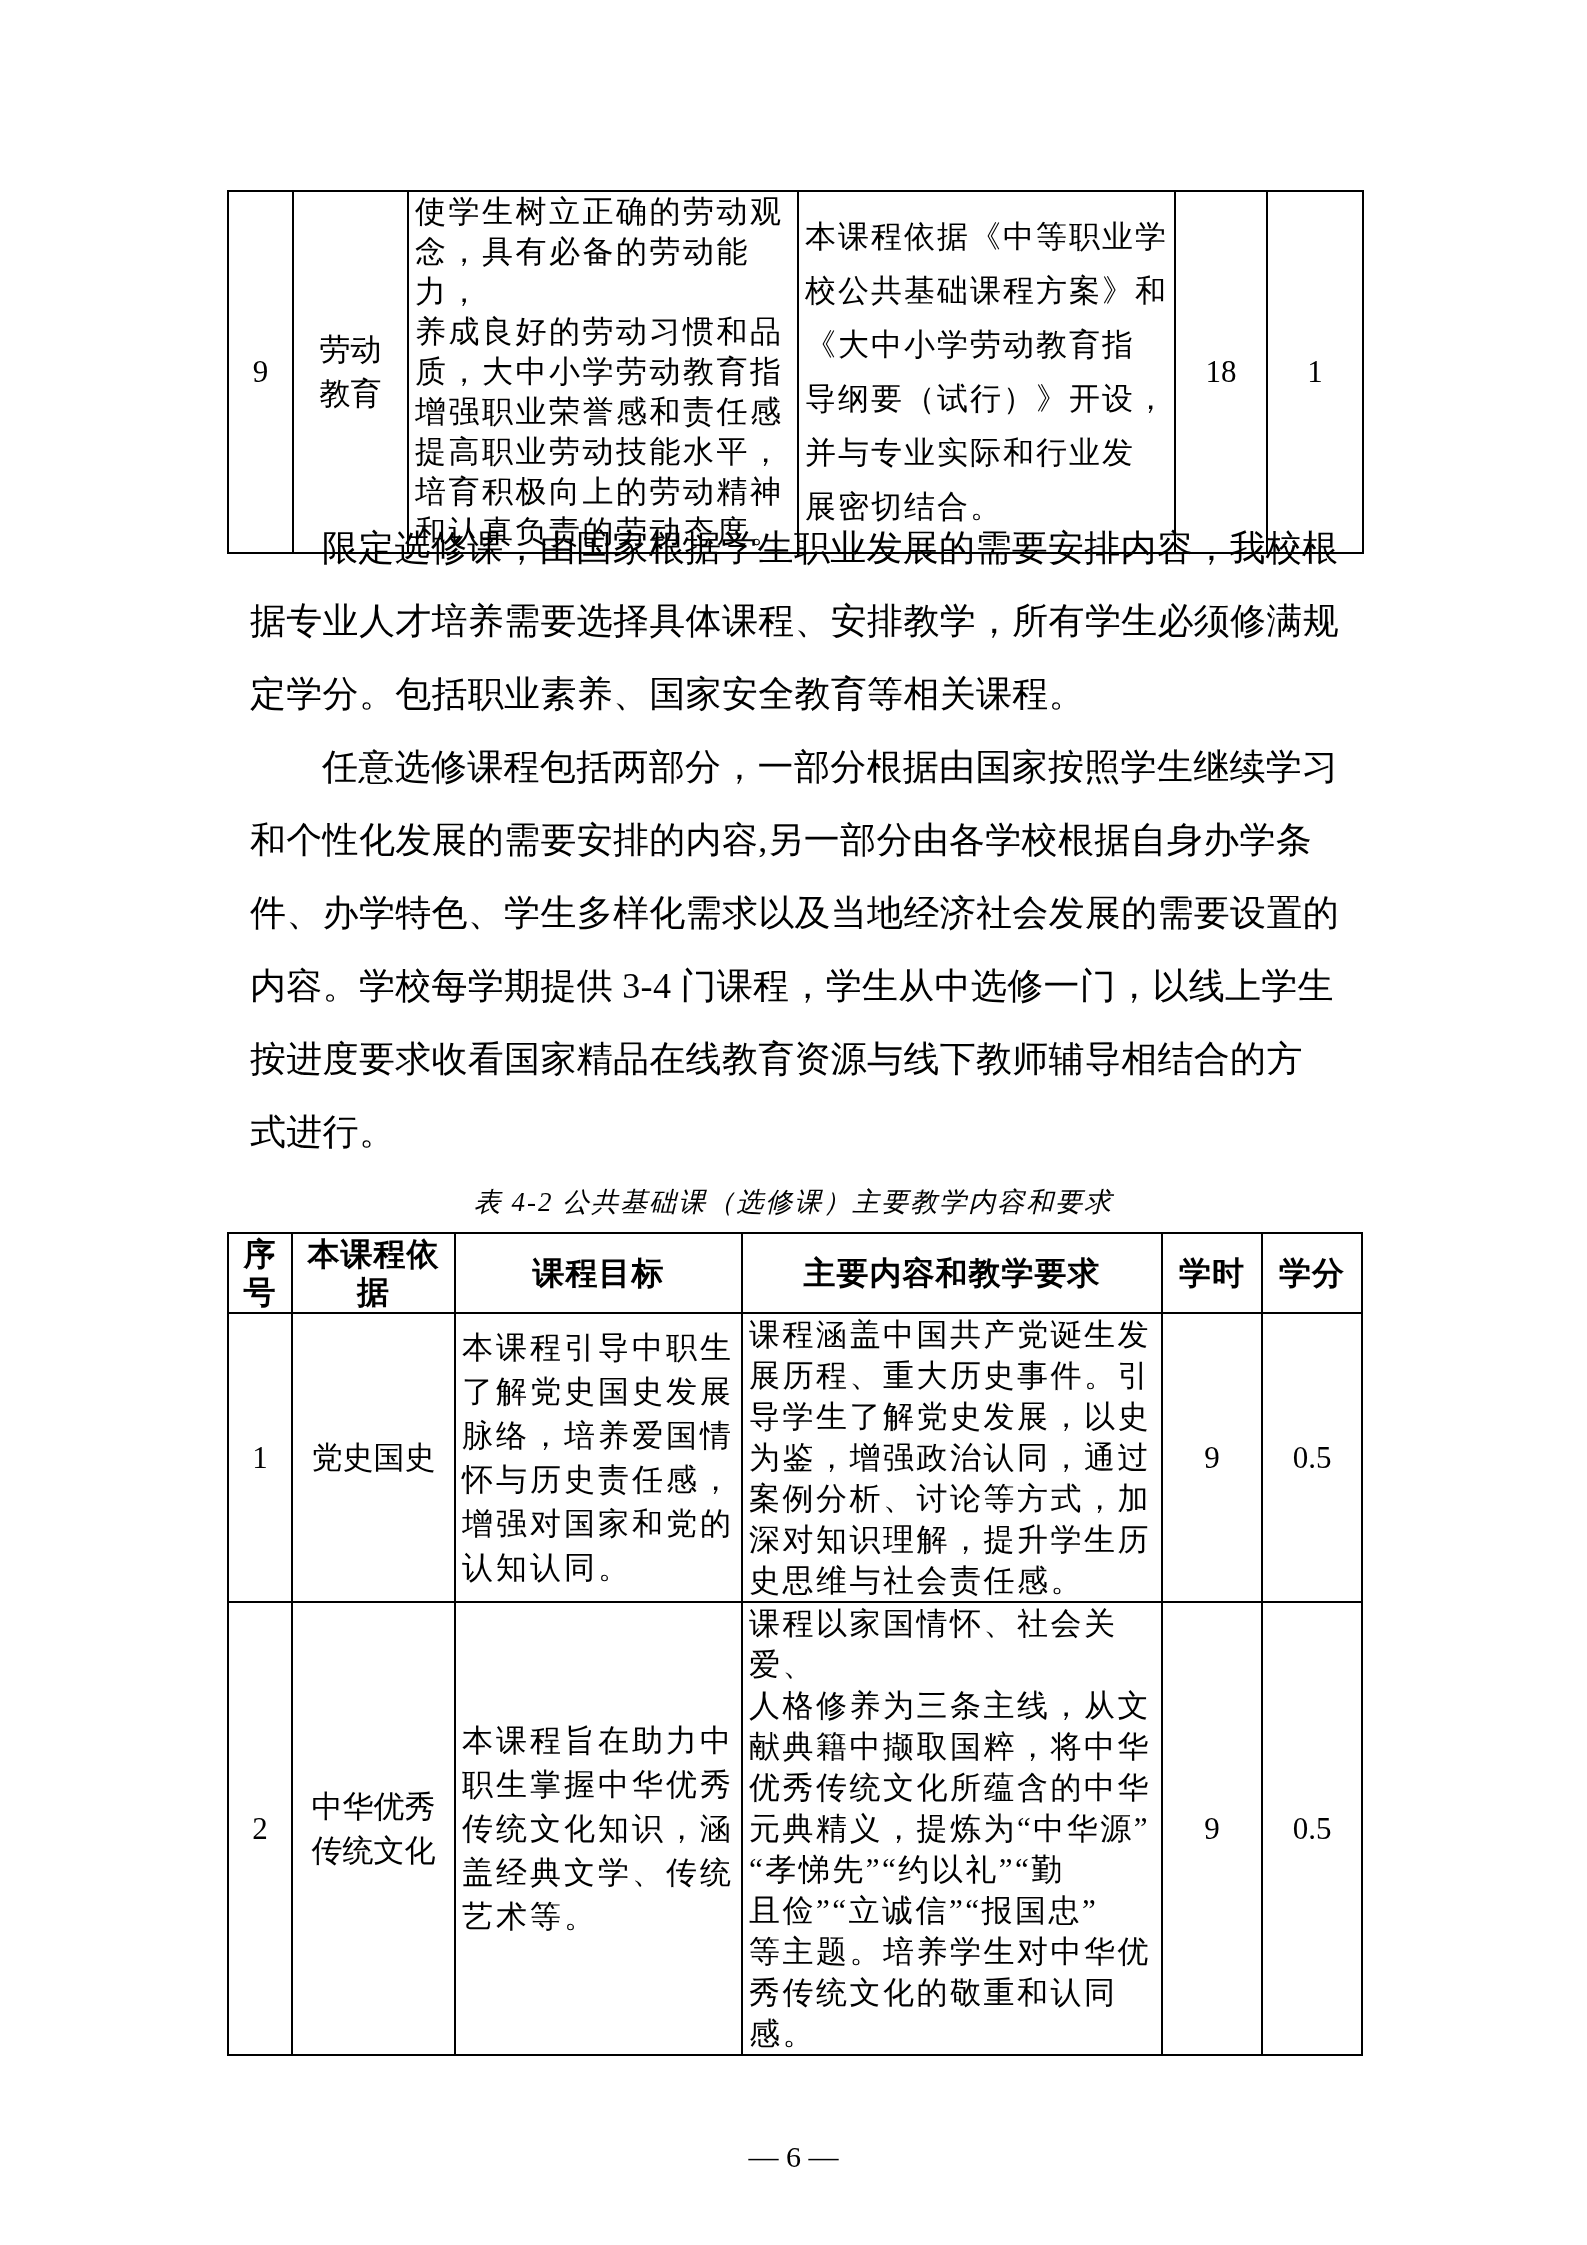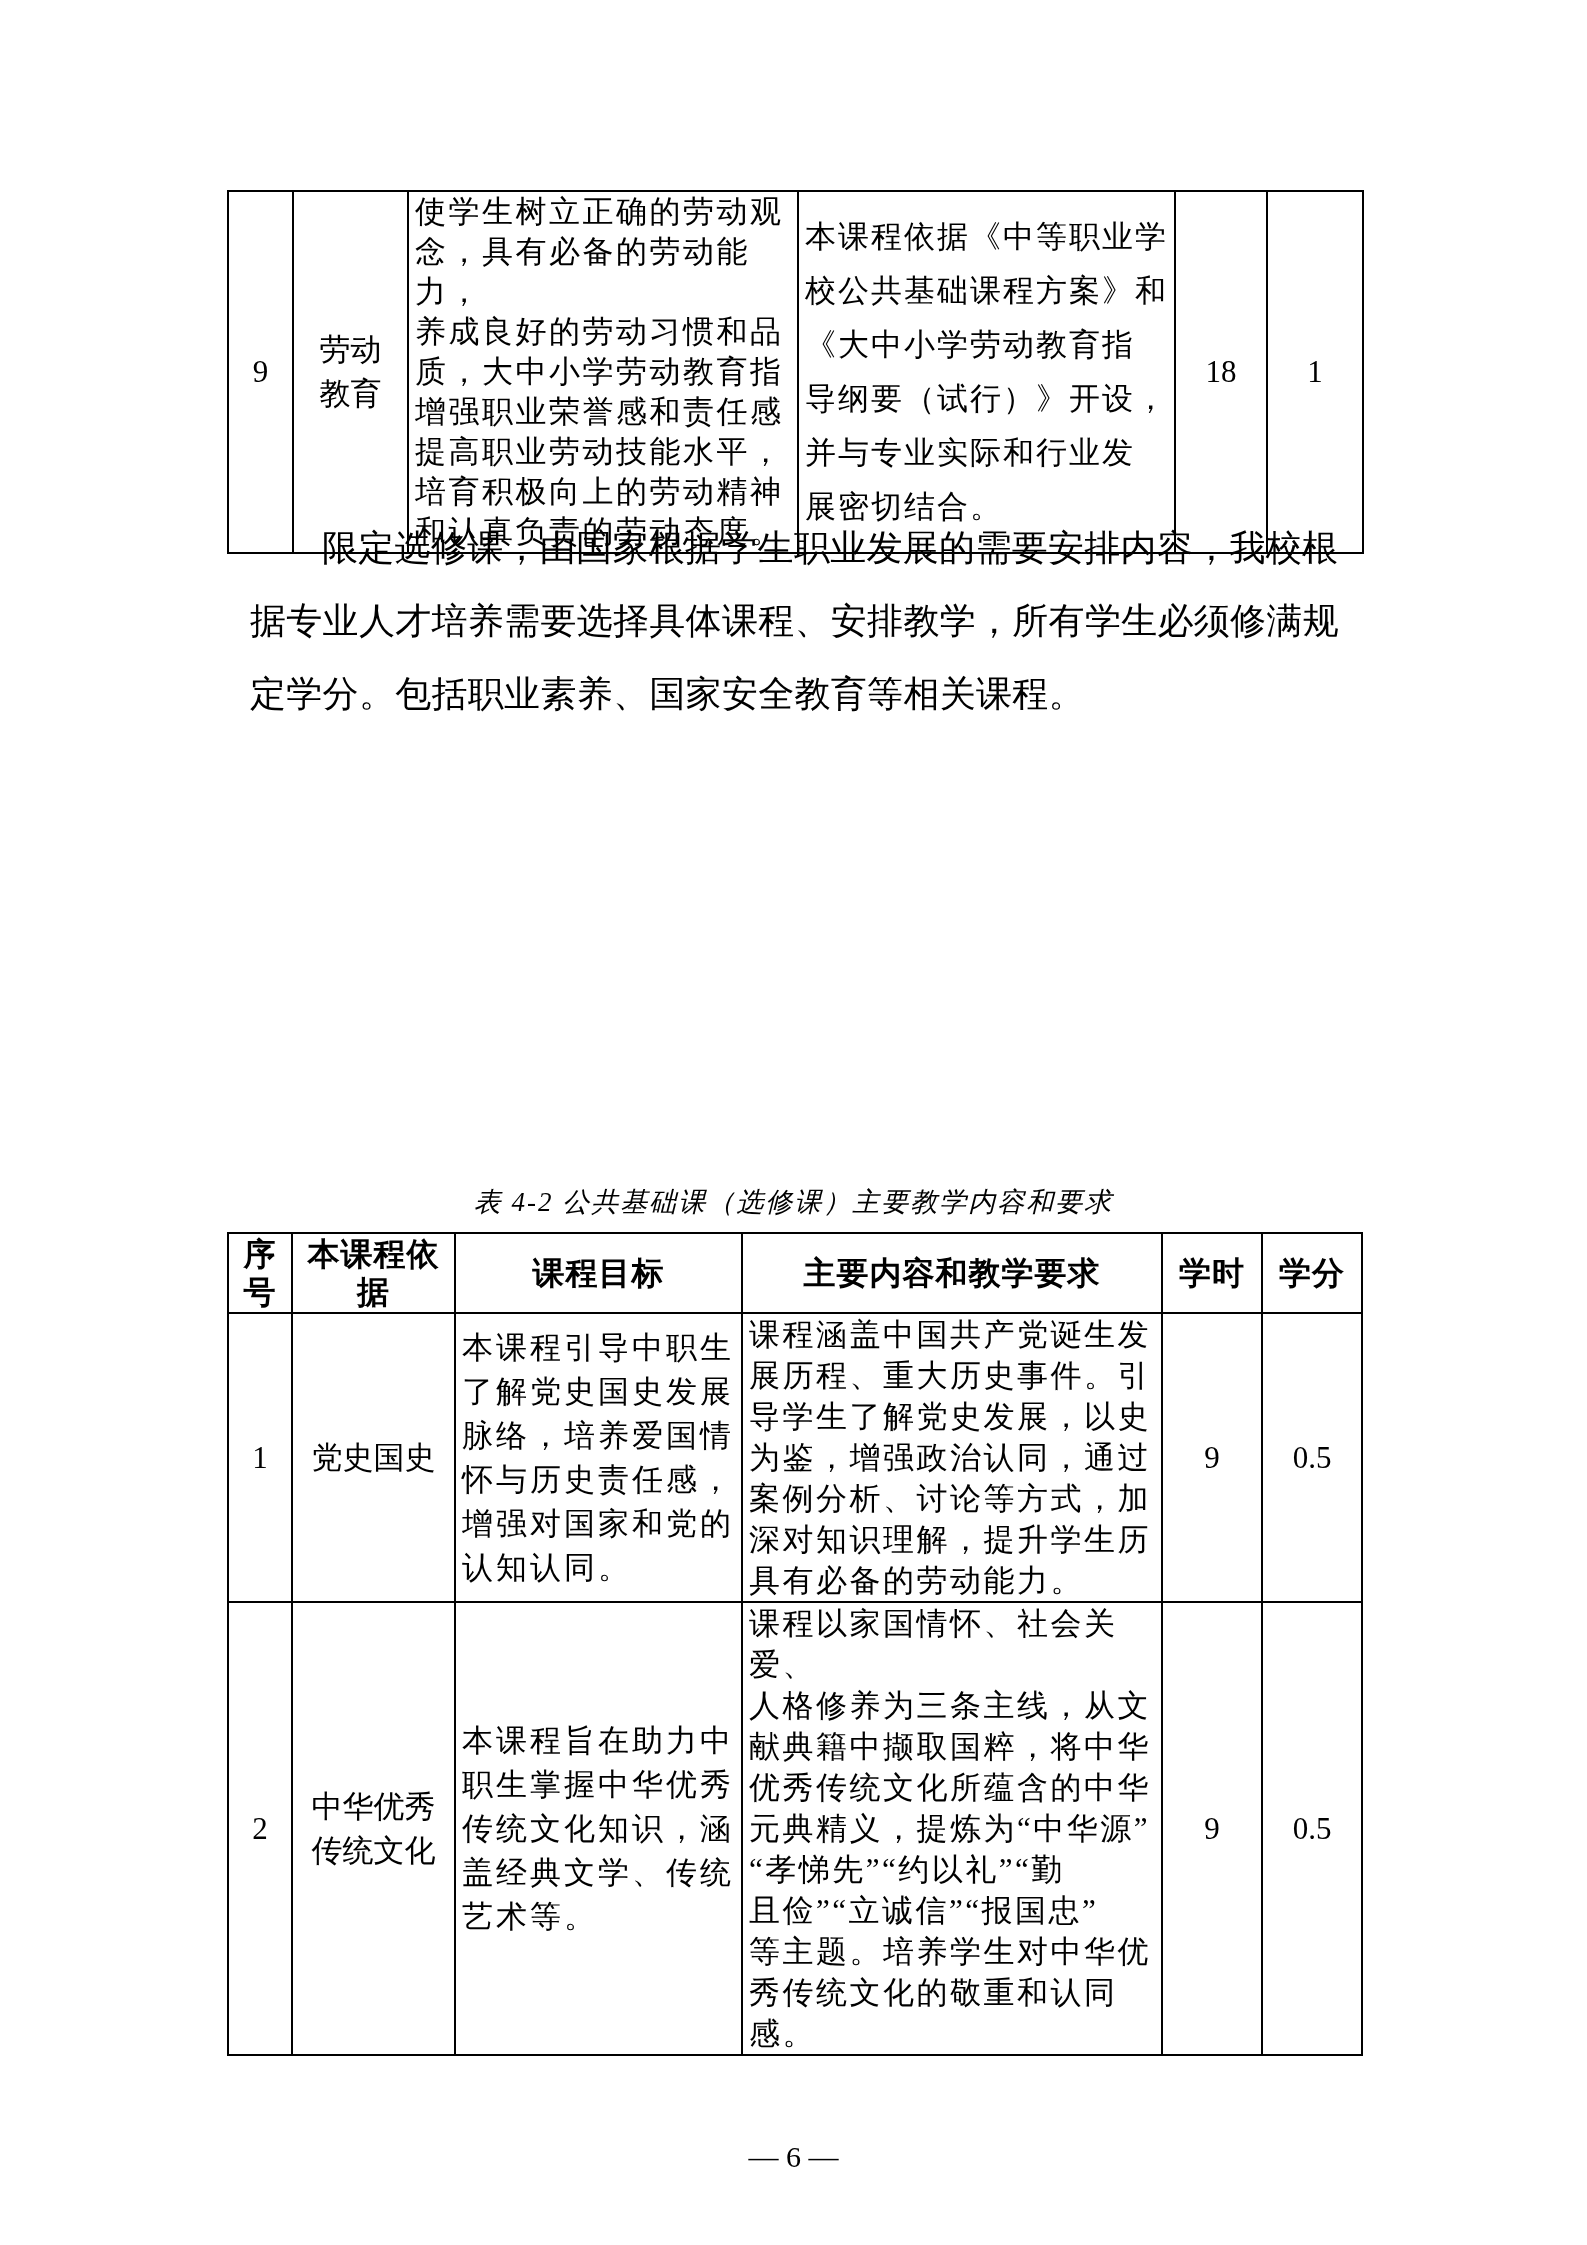--- a/index.html
+++ b/index.html
@@ -60,20 +60,26 @@
         <td class="cc">18</td>
         <td class="cc">1</td>
       </tr>
     </tbody>
   </table>
 
   <div class="paras">
     <p>限定选修课，由国家根据学生职业发展的需要安排内容，我校根
 据专业人才培养需要选择具体课程、安排教学，所有学生必须修满规
 定学分。包括职业素养、国家安全教育等相关课程。</p>
+    <p>任意选修课程包括两部分，一部分根据由国家按照学生继续学习
+和个性化发展的需要安排的内容,另一部分由各学校根据自身办学条
+件、办学特色、学生多样化需求以及当地经济社会发展的需要设置的
+内容。学校每学期提供 3-4 门课程，学生从中选修一门，以线上学生
+按进度要求收看国家精品在线教育资源与线下教师辅导相结合的方
+式进行。</p>
   </div>
 
   <div class="tbl-title">表 4-2 公共基础课（选修课）主要教学内容和要求</div>
 
   <table class="t" style="left:227px;top:1232px;width:1134px;">
     <colgroup>
       <col style="width:64px">
         <col style="width:163px">
         <col style="width:287px">
       <col style="width:420px">
@@ -98,21 +104,21 @@
 脉络，培养爱国情
 怀与历史责任感，
 增强对国家和党的
 认知认同。</td>
         <td class="ct t2-content">课程涵盖中国共产党诞生发
 展历程、重大历史事件。引
 导学生了解党史发展，以史
 为鉴，增强政治认同，通过
 案例分析、讨论等方式，加
 深对知识理解，提升学生历
-具有必备的劳动能力。</td>
+史思维与社会责任感。</td>
         <td class="cc">9</td>
         <td class="cc">0.5</td>
       </tr>
       <tr style="height:411px">
         <td class="cc">2</td>
         <td class="cc">中华优秀
 传统文化</td>
         <td class="ct t2-goal">本课程旨在助力中
 职生掌握中华优秀
 传统文化知识，涵

